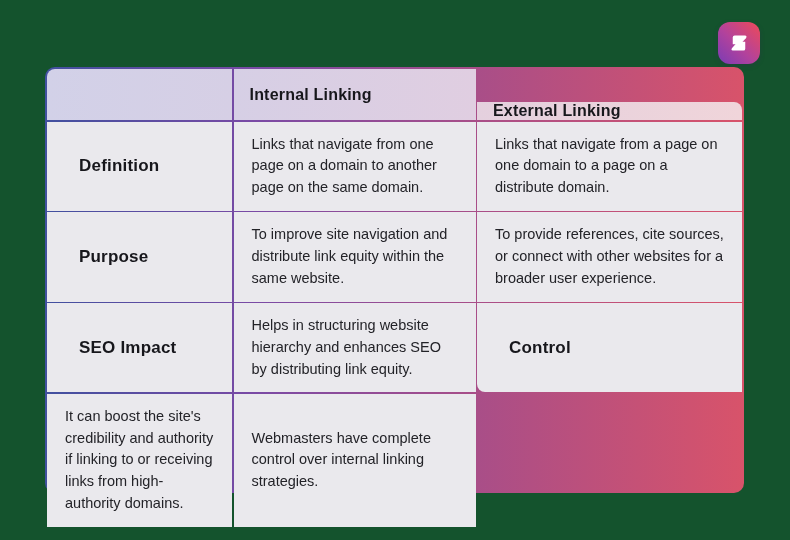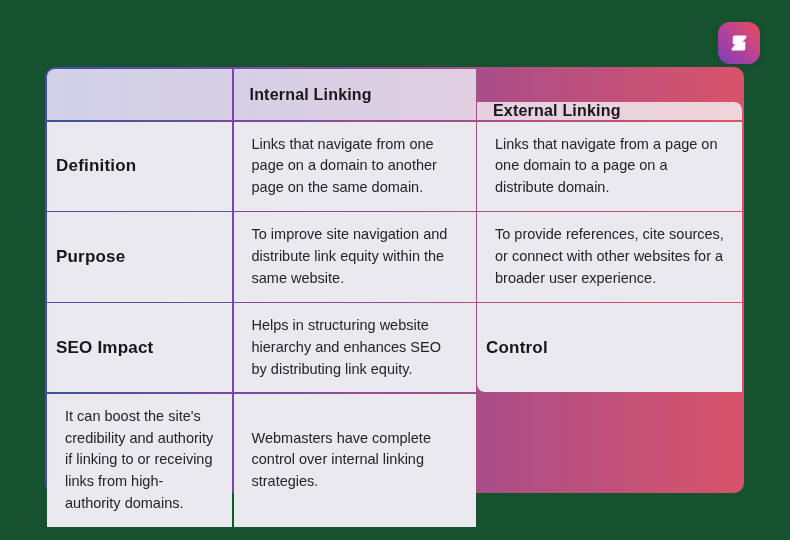--- a/index.html
+++ b/index.html
@@ -63,21 +63,21 @@
     letter-spacing: 0.2px;
   }
   .h1 { background: linear-gradient(90deg, #d2d1e8, #d6cfe5); }
   .h2 { background: linear-gradient(90deg, #d6cfe5, #e0cee1); }
   .h3 { background: linear-gradient(90deg, #e4d0de, #f0d5da); margin-top: 33px; }
 
   .label-cell {
     font-weight: bold;
     font-size: 17px;
     color: #17171c;
-    padding-left: 9px;
+    padding-left: 32px;
     letter-spacing: 0.2px;
   }
   .text-cell {
     font-size: 14.5px;
     color: #232328;
     line-height: 1.5;
     padding: 12px 18px;
   }
 </style>
 </head>

